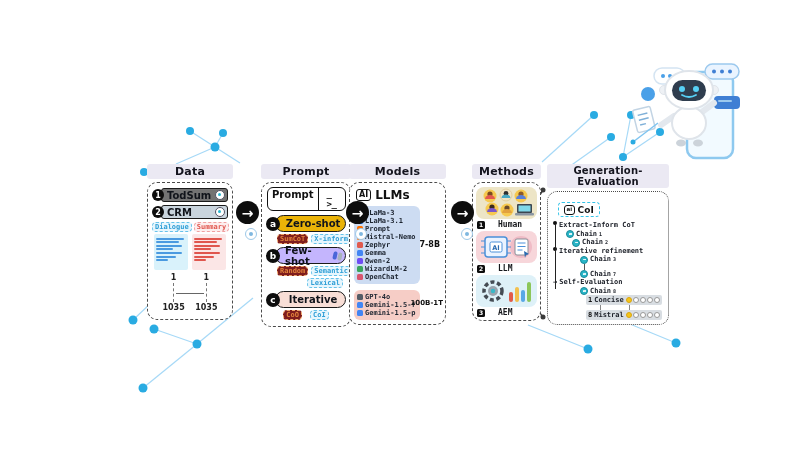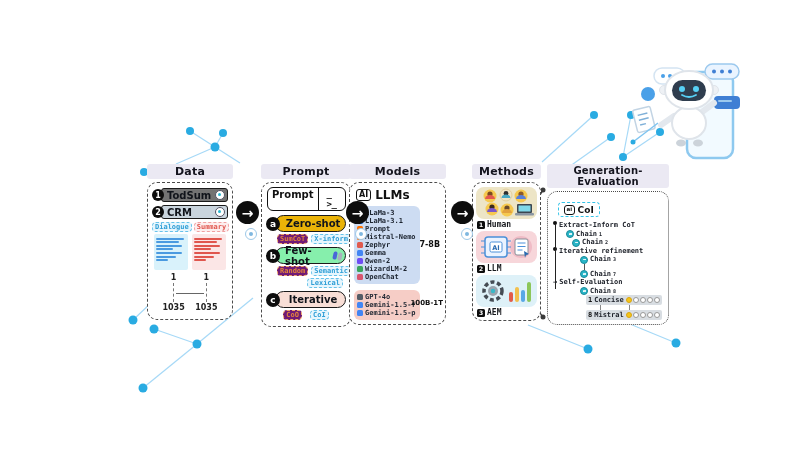--- a/index.html
+++ b/index.html
@@ -29,21 +29,21 @@
         font:700 8px "DejaVu Sans",sans-serif;display:flex;align-items:center;justify-content:center;
         margin-right:-3px;z-index:2;flex:none;}
   .ds-bar{flex:1;border:1.2px solid #1a1a1a;border-radius:3px;font:700 10px "DejaVu Sans",sans-serif;
           color:#10131a;padding:0 2px 0 5px;display:flex;justify-content:space-between;align-items:center;height:12px;}
   .ds-bar.todsum{background:#737373;}
   .ds-bar.crm{background:#c9d4dd;}
   .t-icon{width:8px;height:8px;border-radius:50%;background:#fff;border:1px solid #556;position:relative;flex:none;}
   .t-icon::after{content:"";position:absolute;left:2px;top:2px;width:3px;height:3px;border-radius:50%;background:#2bb6cf;}
   .field-row{display:flex;justify-content:space-between;gap:2px;margin:1px 0 2px;}
   .tag{font:700 7px "DejaVu Sans Mono",monospace;border-radius:4px;padding:0 2px;border:1px dashed;white-space:nowrap;}
-  .tag.o{color:#e2833c;border-color:#f0a468;background:#701a75;}
+  .tag.o{color:#e2833c;border-color:#f0a468;background:#7f1d1d;}
   .tag.b{color:#2e9ed6;border-color:#66c2ea;background:#e7f6fd;}
   .tag.r{color:#e0564e;border-color:#f0a0a0;background:#fdeeee;}
   .doc-row{display:flex;gap:4px;justify-content:center;margin-top:1px;}
   .mini-doc{width:34px;height:36px;border-radius:2px;padding:2px 2px;box-sizing:border-box;}
   .mini-doc.blue{background:#d9f2fb;}
   .mini-doc.red{background:#fbe6e6;}
   .mini-doc i{display:block;height:2px;margin:1.6px 0;border-radius:1px;}
   .mini-doc.blue i{background:#4a9ae0;}
   .mini-doc.red i{background:#e0564e;}
   .mini-doc i:nth-child(1){width:92%;}.mini-doc i:nth-child(2){width:76%;}
@@ -61,21 +61,21 @@
   .ph-label{padding:1px 4px;font:700 10px "DejaVu Sans",sans-serif;color:#111;}
   .ph-term{border-left:1.6px solid #111;padding:1px 8px;font:700 9px "DejaVu Sans Mono",monospace;color:#111;
            display:flex;align-items:center;letter-spacing:-0.5px;}
   .strat{display:flex;align-items:center;margin:3px 0 2px;}
   .letterc{width:14px;height:14px;border-radius:50%;background:#0d0d0d;color:#fff;flex:none;
            font:700 9px "DejaVu Sans",sans-serif;display:flex;align-items:center;justify-content:center;
            margin-right:-5px;z-index:2;}
   .pill{flex:1;border:1.2px solid #1a1a1a;border-radius:9px;padding:1.5px 4px 1.5px 9px;
         font:700 10px "DejaVu Sans",sans-serif;color:#10131a;display:flex;align-items:center;justify-content:center;gap:3px;height:12px;}
   .pill.cyan{background:#eab308;}
-  .pill.orange{background:#86efac;}
+  .pill.orange{background:#c4b5fd;}
   .pill.pink{background:#f8ded6;}
   .caps{display:flex;gap:1.5px;transform:rotate(12deg);}
   .caps i{width:3.5px;height:8px;border-radius:2px;display:block;}
   .caps i:first-child{background:#4a66d8;}
   .caps i:last-child{background:#a8b2bc;}
   .tagrow{display:flex;gap:3px;margin:1px 0 2px 11px;}
   .tagrow.right{justify-content:flex-end;margin-right:3px;text-align:center;}
   .tagrow.center{justify-content:center;gap:8px;margin-left:0;}
 
   
@@ -102,21 +102,21 @@
   .mi.gemini{background:#4285f4;}
   .m-size{position:absolute;font:700 8px "DejaVu Sans",sans-serif;color:#111;}
   .m-size.s{right:1px;top:34px;}
   .m-size.l{right:-2px;top:9px;font-size:7px;}
 
   
   .mcard{border-radius:8px;height:32px;margin-top:2px;display:flex;align-items:center;justify-content:center;overflow:hidden;}
   .mcard.c1{background:#ede5c6;}
   .mcard.c2{background:#f7d6da;}
   .mcard.c3{background:#def1f8;}
-  .m-label{display:flex;align-items:center;gap:2px;margin:1px 0 1px 1px;}
+  .m-label{display:flex;align-items:center;gap:13px;margin:1px 0 1px 1px;}
   .sq{width:8px;height:8px;background:#0d0d0d;color:#fff;font:700 6px "DejaVu Sans",sans-serif;
       display:flex;align-items:center;justify-content:center;border-radius:1.5px;flex:none;}
   .m-label span.lbl{font:700 8px "DejaVu Sans Mono",monospace;color:#16181c;}
 
   
   .ge-badge{display:inline-flex;align-items:center;gap:3px;border:1.5px dashed #35c4e8;border-radius:4px;
             background:#fff;padding:1.5px 5px;margin:0 0 4px 6px;font:700 9px "DejaVu Sans",sans-serif;color:#111;}
   .ge-tree{position:relative;font:700 7px "DejaVu Sans Mono",monospace;color:#20242c;padding-left:4px;}
   .trunk{position:absolute;left:3px;top:3px;height:65px;border-left:1.2px solid #222;}
   .ge-branch{display:flex;gap:2px;line-height:8.5px;margin-left:-3px;}

